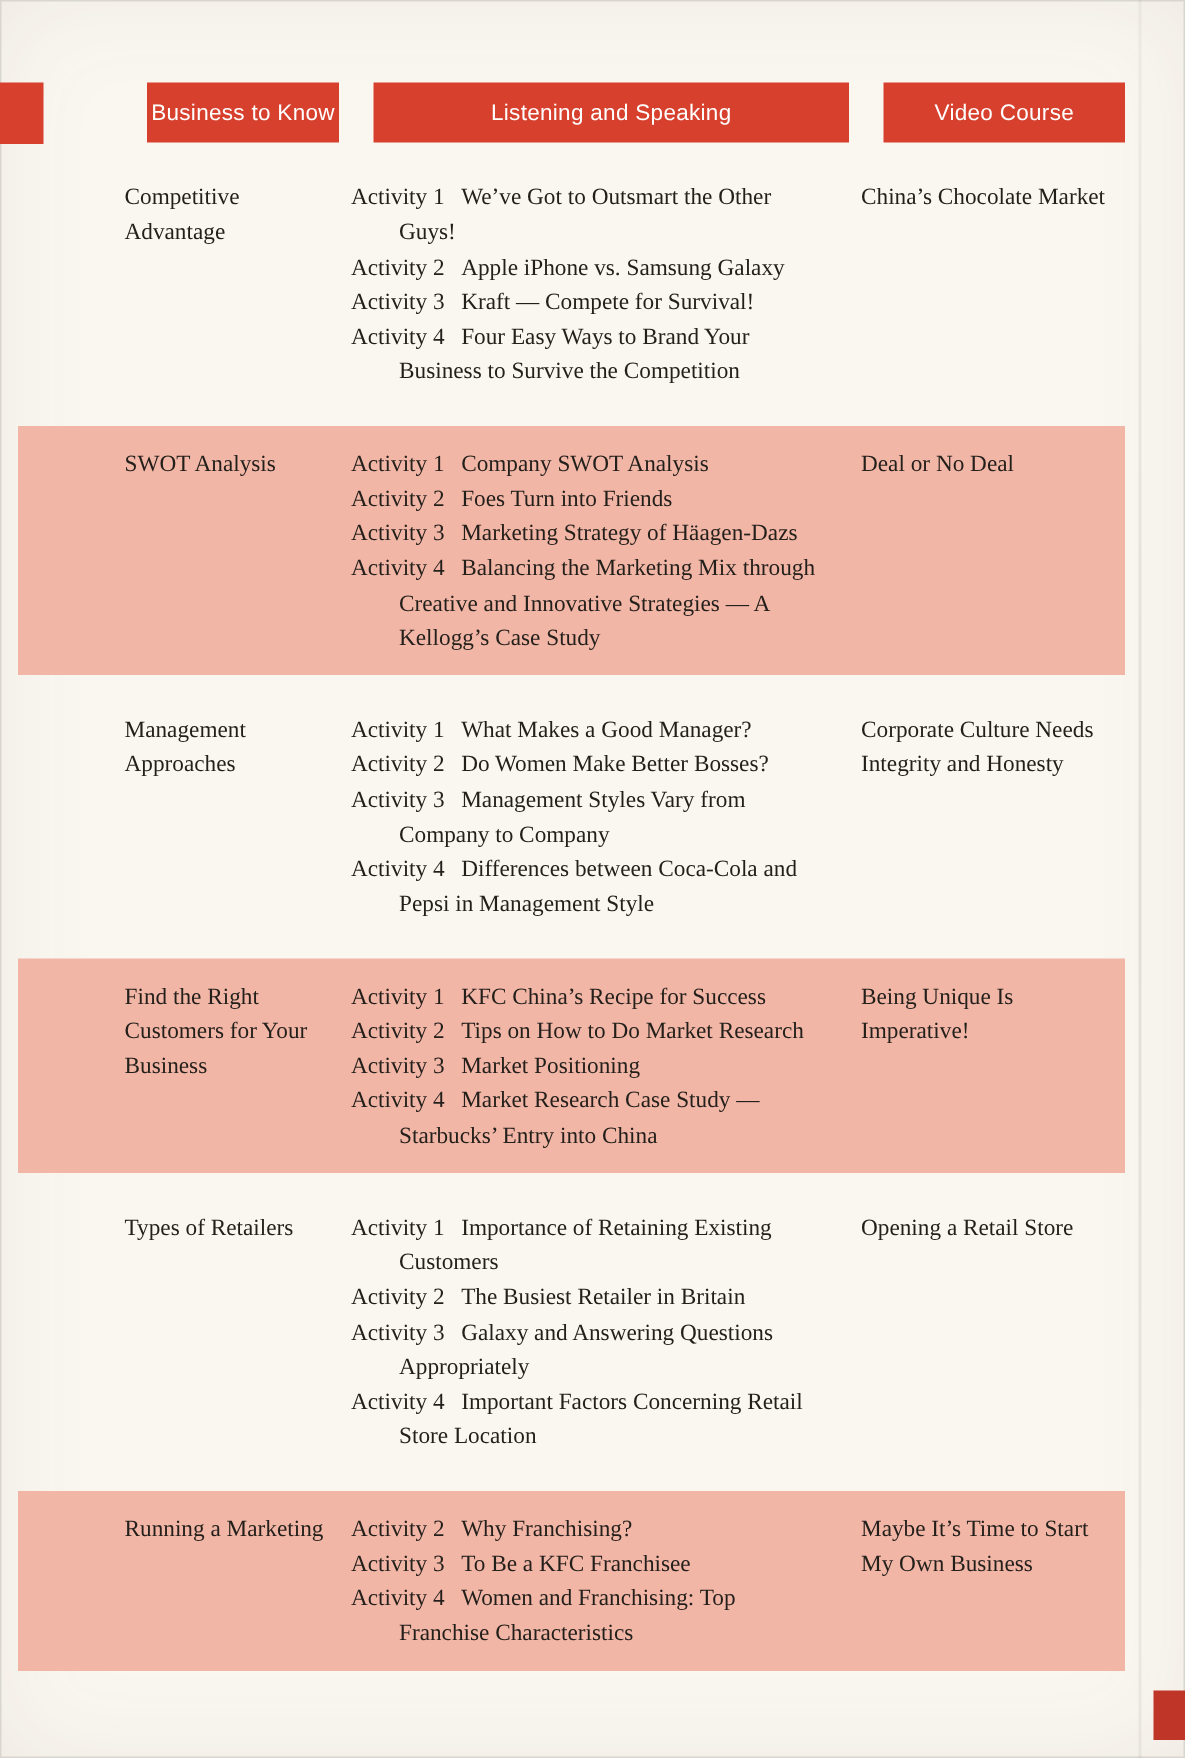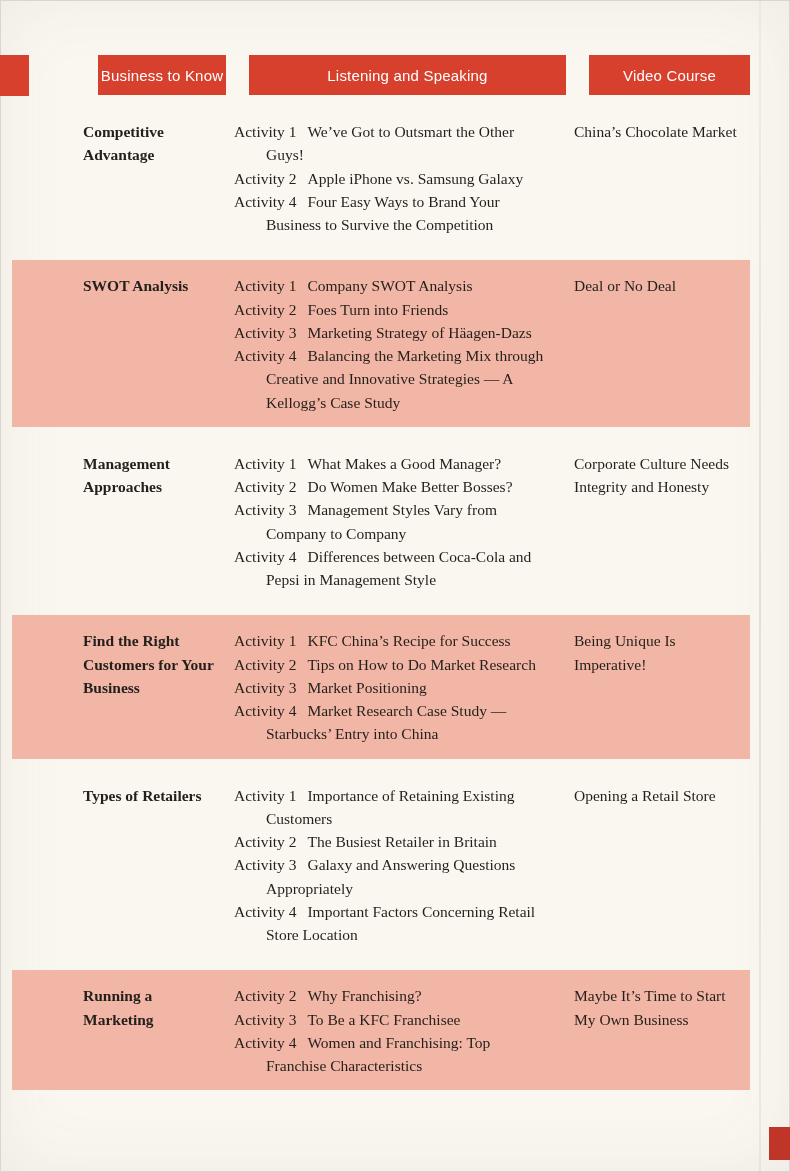--- a/index.html
+++ b/index.html
@@ -63,21 +63,21 @@
     line-height:1.5;
   }
   .row.pink{background:#f2b6a7;}
   .row.pink::before{
     content:"";
     position:absolute;left:-66px;top:0;bottom:0;width:66px;
     background:#f2b6a7;
   }
   .row.light{background:transparent;}
   .cell{min-width:0;}
-  .c1{padding:1px 8px 0 5px;font-weight:bold;}
+  .c1{padding:1px 8px 0 5px;}
   .c2{padding:1px 14px 0 6px;}
   .c3{padding:1px 6px 0 6px;}
   .activity{
     padding-left:32px;
     text-indent:-32px;
   }
   .act-label{margin-right:11px;}
 </style>
 </head>
 <body>
@@ -95,20 +95,21 @@
       <div class="th">Video Course</div>
     </div>
     <div class="tbody">
   <div class="row light">
     <div class="cell c1">
       <span>Competitive Advantage</span>
     </div>
     <div class="cell c2">
             <div class="activity"><span class="act-label">Activity 1</span><span class="act-title">We’ve Got to Outsmart the Other Guys!</span></div>
             <div class="activity"><span class="act-label">Activity 2</span><span class="act-title">Apple iPhone vs. Samsung Galaxy</span></div>
+            <div class="activity"><span class="act-label">Activity 3</span><span class="act-title">Kraft — Compete for Survival!</span></div>
             <div class="activity"><span class="act-label">Activity 4</span><span class="act-title">Four Easy Ways to Brand Your Business to Survive the Competition</span></div>
           </div>
     <div class="cell c3">
       <span>China’s Chocolate Market</span>
     </div>
   </div>
 
   <div class="row pink">
     <div class="cell c1">
       <span>SWOT Analysis</span>

